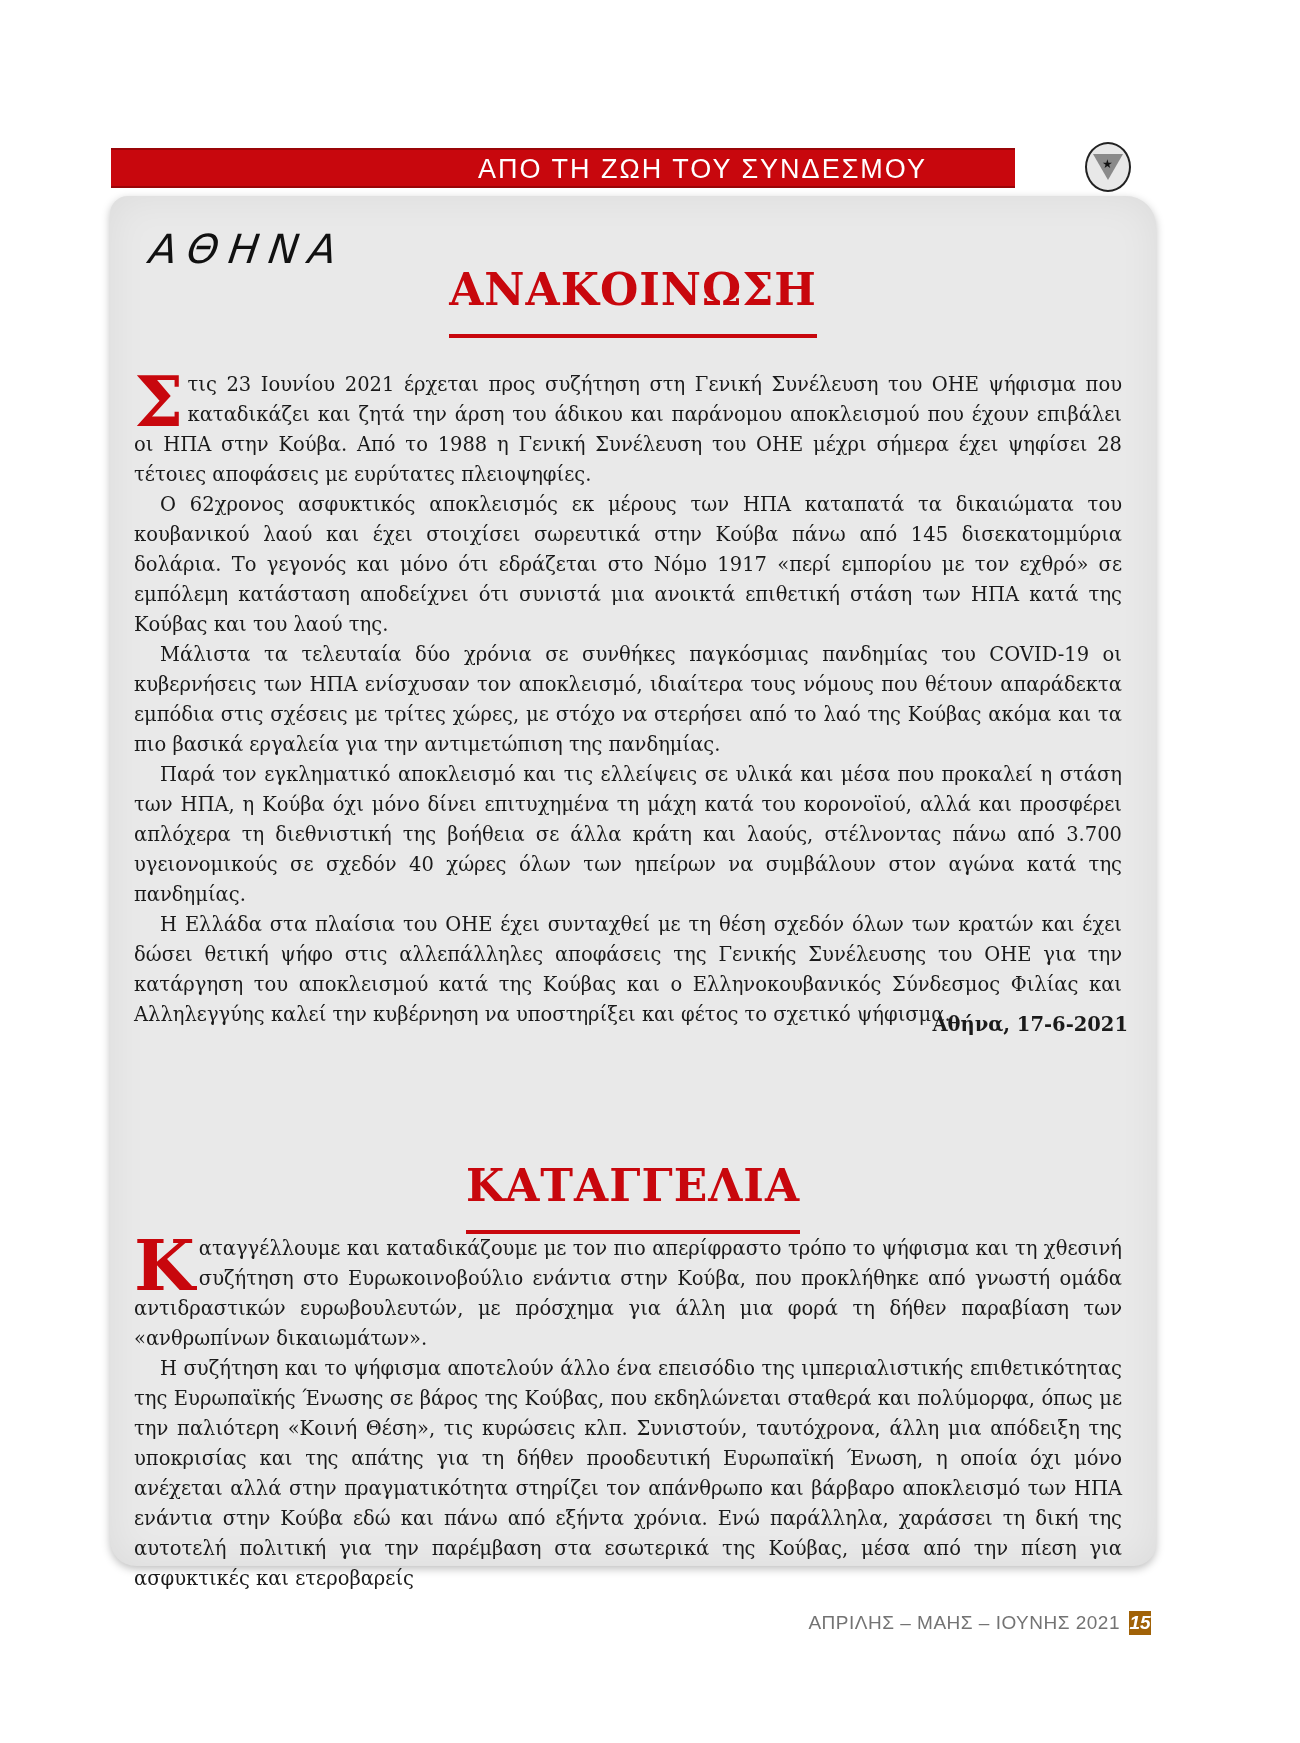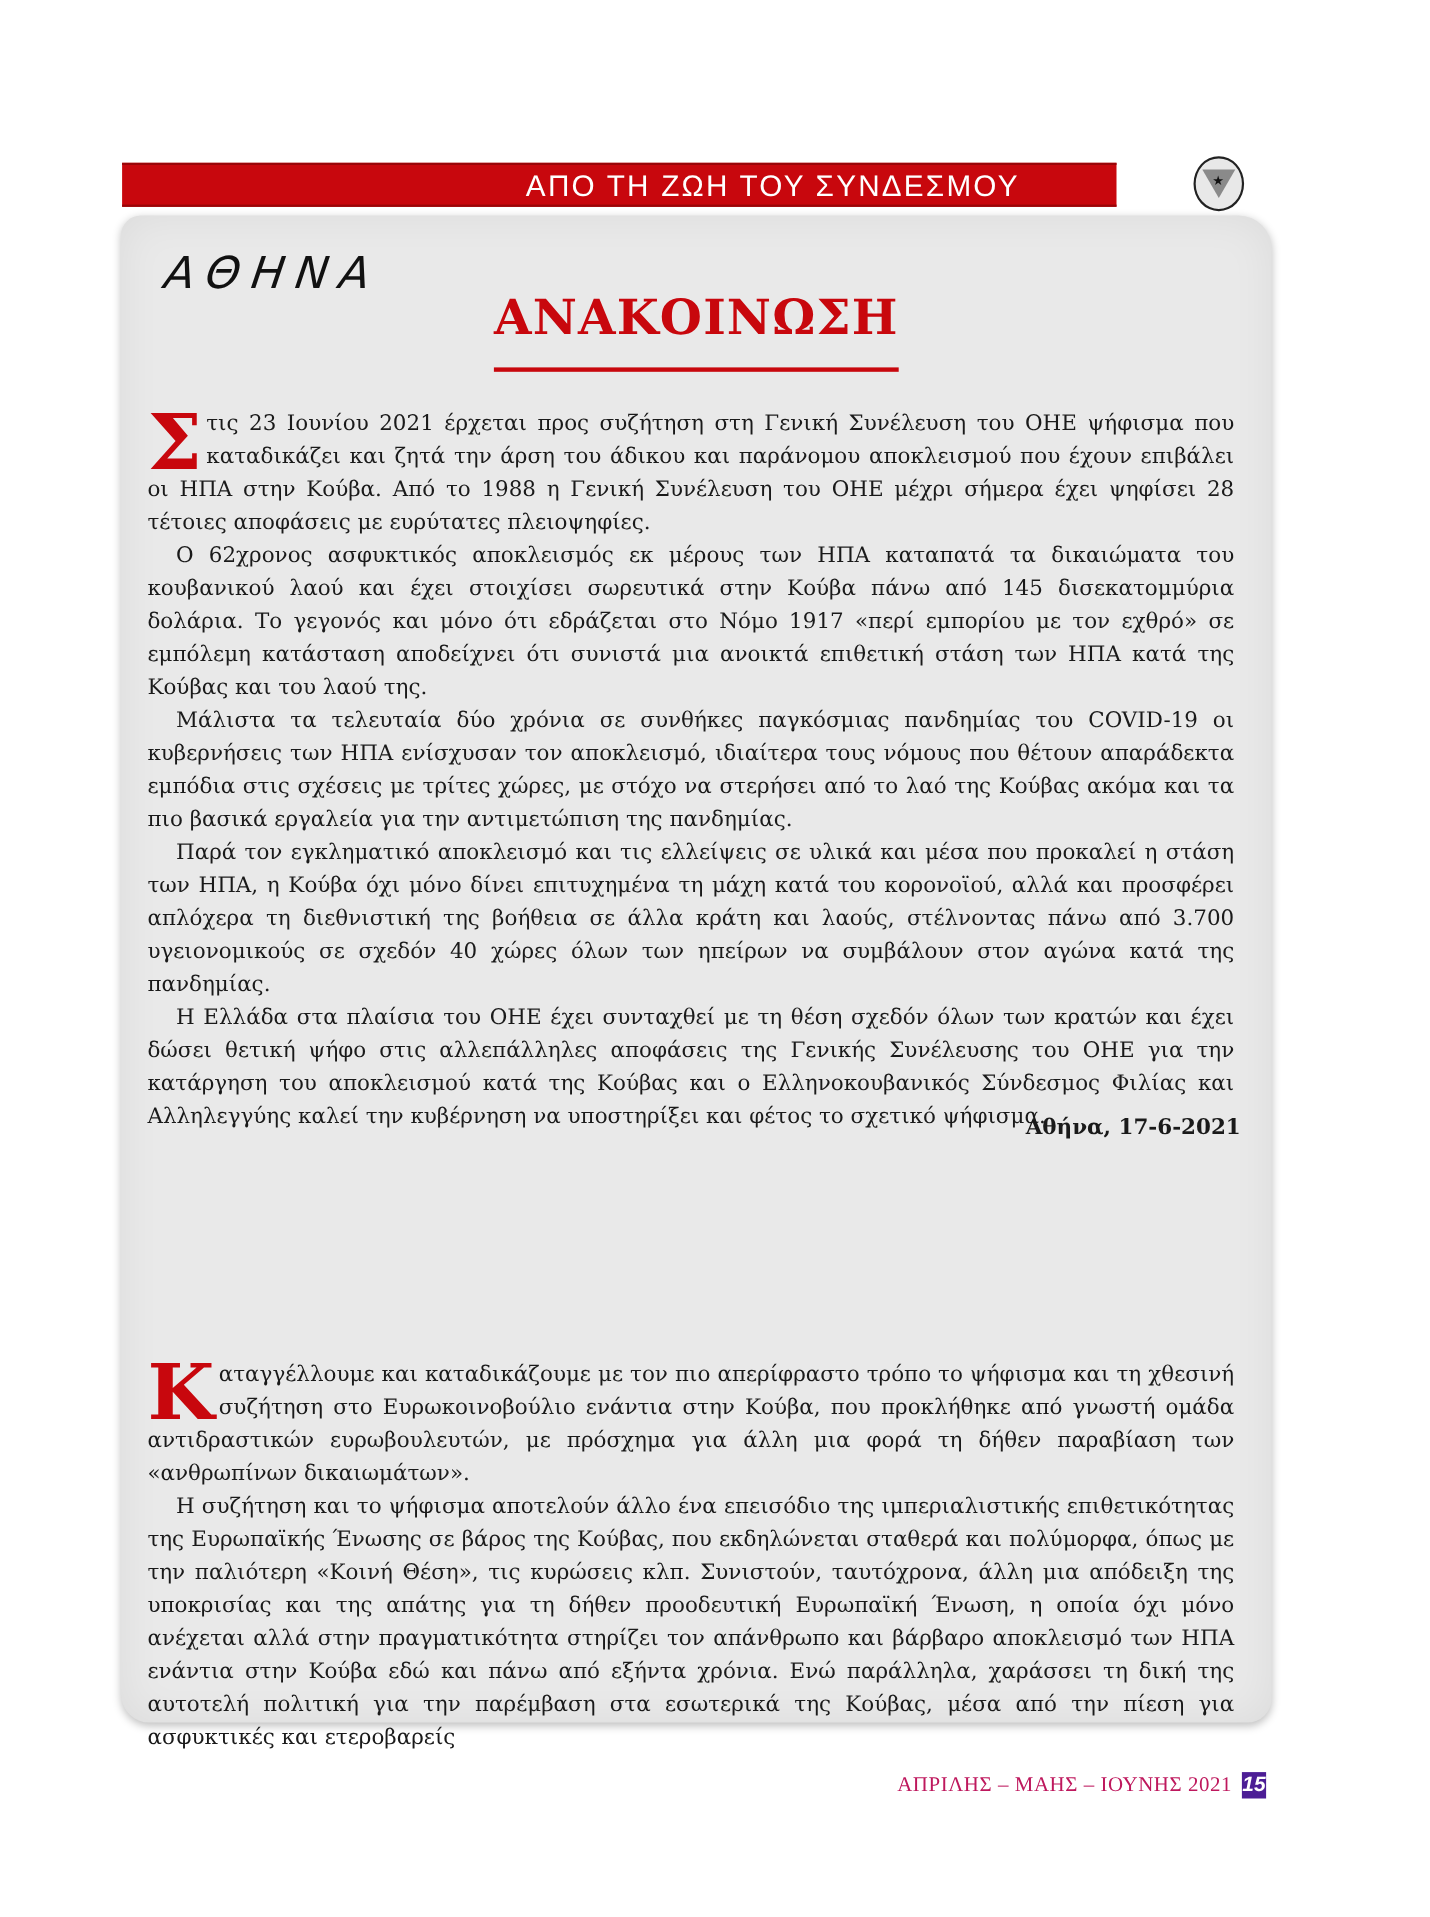--- a/index.html
+++ b/index.html
@@ -11,22 +11,22 @@
   .header-emblem .star{position:absolute;left:15px;top:14px;font-size:12px;color:#111;line-height:12px;}
   .paper{position:absolute;left:110px;top:196px;width:1046px;height:1370px;background:#e9e9e9;border-radius:18px 30px 22px 26px;box-shadow:0 3px 8px rgba(0,0,0,0.25),inset 0 0 40px rgba(0,0,0,0.06);}
   .city{position:absolute;left:40px;top:30px;font-family:"DejaVu Sans",sans-serif;font-style:italic;font-size:40px;letter-spacing:10px;color:#111;font-weight:300;transform:skewX(-8deg);}
   .title{position:absolute;left:0;width:100%;text-align:center;color:#c8070d;font-family:"DejaVu Serif",serif;font-weight:bold;font-size:44px;letter-spacing:1px;}
   .title span{border-bottom:4px solid #c8070d;padding-bottom:19px;}
   .article{position:absolute;left:24px;width:988px;font-family:"DejaVu Serif",serif;font-size:19.5px;line-height:30px;color:#1a1a1a;text-align:justify;}
   .article p{margin:0;text-indent:26px;}
   .article p.first{text-indent:0;}
   .dropcap{float:left;color:#c8070d;font-family:"DejaVu Serif",serif;font-weight:bold;font-size:70px;line-height:56px;margin:4px 4px 0 0;}
   .signature{position:absolute;right:28px;font-size:19.5px;color:#1a1a1a;font-family:"DejaVu Serif",serif;}
-  .footer-text{position:absolute;right:180px;top:1612px;font-family:Liberation Serif, serif;font-size:19px;color:#be185d;letter-spacing:0.5px;}
-  .page-num{position:absolute;left:1129px;top:1611px;width:22px;height:24px;background:#4c1d95;color:#fff;font-family:"Liberation Sans",sans-serif;font-weight:bold;font-style:italic;font-size:19px;line-height:24px;text-align:center;}
+  .footer-text{position:absolute;right:180px;top:1612px;font-family:Liberation Sans, sans-serif;font-size:19px;color:#737373;letter-spacing:0.5px;}
+  .page-num{position:absolute;left:1129px;top:1611px;width:22px;height:24px;background:#a16207;color:#fff;font-family:"Liberation Sans",sans-serif;font-weight:bold;font-style:italic;font-size:19px;line-height:24px;text-align:center;}
 </style>
 </head>
 <body>
 
 <div class="header-bar">
   <span class="header-title">ΑΠΟ ΤΗ ΖΩΗ ΤΟΥ ΣΥΝΔΕΣΜΟΥ</span>
 </div>
 <div class="header-emblem">
   <div class="tri"></div>
   <div class="star">★</div>
@@ -42,20 +42,23 @@
   <div class="article" style="top:174px;">
     <p class="first"><span class="dropcap">Σ</span><span>τις 23 Ιουνίου 2021 έρχεται προς συζήτηση στη Γενική Συνέλευση του ΟΗΕ ψήφισμα που καταδικάζει και ζητά την άρση  του άδικου και παράνομου αποκλεισμού που έχουν επιβάλει οι ΗΠΑ στην Κούβα. Από το 1988 η Γενική Συνέλευση του ΟΗΕ μέχρι σήμερα έχει ψηφίσει 28 τέτοιες αποφάσεις με ευρύτατες πλειοψηφίες.</span></p>
     <p>Ο 62χρονος ασφυκτικός αποκλεισμός εκ μέρους των ΗΠΑ καταπατά τα δικαιώματα του κουβανικού λαού και έχει στοιχίσει σωρευτικά στην Κούβα πάνω από 145 δισεκατομμύρια δολάρια. Το γεγονός και μόνο ότι  εδράζεται στο Νόμο 1917 «περί εμπορίου με τον εχθρό» σε εμπόλεμη κατάσταση αποδείχνει ότι συνιστά μια ανοικτά επιθετική στάση των ΗΠΑ κατά της Κούβας και του λαού της.</p>
     <p>Μάλιστα τα τελευταία δύο χρόνια σε συνθήκες παγκόσμιας πανδημίας του COVID-19 οι κυβερνήσεις των ΗΠΑ ενίσχυσαν τον αποκλεισμό, ιδιαίτερα τους νόμους που θέτουν απαράδεκτα εμπόδια στις σχέσεις με τρίτες χώρες, με στόχο να στερήσει από το λαό της Κούβας ακόμα και τα πιο βασικά εργαλεία για την αντιμετώπιση της πανδημίας.</p>
     <p>Παρά τον εγκληματικό αποκλεισμό και τις ελλείψεις σε υλικά και μέσα που προκαλεί η στάση των ΗΠΑ, η Κούβα όχι μόνο δίνει επιτυχημένα τη μάχη κατά του κορονοϊού, αλλά και προσφέρει απλόχερα τη διεθνιστική της βοήθεια σε άλλα κράτη και λαούς, στέλνοντας πάνω από 3.700 υγειονομικούς σε σχεδόν 40 χώρες όλων των ηπείρων να συμβάλουν στον αγώνα κατά της πανδημίας.</p>
     <p>Η  Ελλάδα στα πλαίσια του ΟΗΕ έχει συνταχθεί με τη θέση σχεδόν όλων των κρατών και έχει δώσει θετική ψήφο στις αλλεπάλληλες αποφάσεις της Γενικής Συνέλευσης του ΟΗΕ για την κατάργηση του αποκλεισμού κατά της Κούβας και ο Ελληνοκουβανικός Σύνδεσμος Φιλίας και Αλληλεγγύης καλεί την κυβέρνηση να υποστηρίξει και φέτος το σχετικό ψήφισμα.</p>
   </div>
 
   <div class="signature" style="top:817px;font-weight:bold;">Αθήνα, 17-6-2021</div>
 
+  <div class="title" style="top:964px;">
+    <span>ΚΑΤΑΓΓΕΛΙΑ</span>
+  </div>
 
   <div class="article" style="top:1038px;">
     <p class="first"><span class="dropcap">Κ</span><span>αταγγέλλουμε και καταδικάζουμε με τον πιο απερίφραστο τρόπο το ψήφισμα και τη χθεσινή συζήτηση στο Ευρωκοινοβούλιο ενάντια στην Κούβα, που προκλήθηκε από γνωστή ομάδα αντιδραστικών ευρωβουλευτών, με πρόσχημα για άλλη μια φορά τη δήθεν παραβίαση των «ανθρωπίνων δικαιωμάτων».</span></p>
     <p>Η συζήτηση και το ψήφισμα αποτελούν άλλο ένα επεισόδιο της ιμπεριαλιστικής επιθετικότητας της Ευρωπαϊκής Ένωσης σε βάρος της Κούβας, που εκδηλώνεται σταθερά και πολύμορφα, όπως με την παλιότερη «Κοινή Θέση», τις κυρώσεις κλπ. Συνιστούν, ταυτόχρονα, άλλη μια απόδειξη της υποκρισίας και της απάτης για τη δήθεν προοδευτική Ευρωπαϊκή Ένωση, η οποία όχι μόνο ανέχεται αλλά στην πραγματικότητα στηρίζει τον απάνθρωπο και βάρβαρο αποκλεισμό των ΗΠΑ ενάντια στην Κούβα εδώ και πάνω από εξήντα χρόνια. Ενώ παράλληλα, χαράσσει τη δική της αυτοτελή πολιτική για την παρέμβαση στα εσωτερικά της Κούβας, μέσα από την πίεση για ασφυκτικές και ετεροβαρείς</p>
   </div>
 </div>
 
 <div class="footer-text">ΑΠΡΙΛΗΣ – ΜΑΗΣ – ΙΟΥΝΗΣ 2021</div>
 <div class="page-num">15</div>
 

